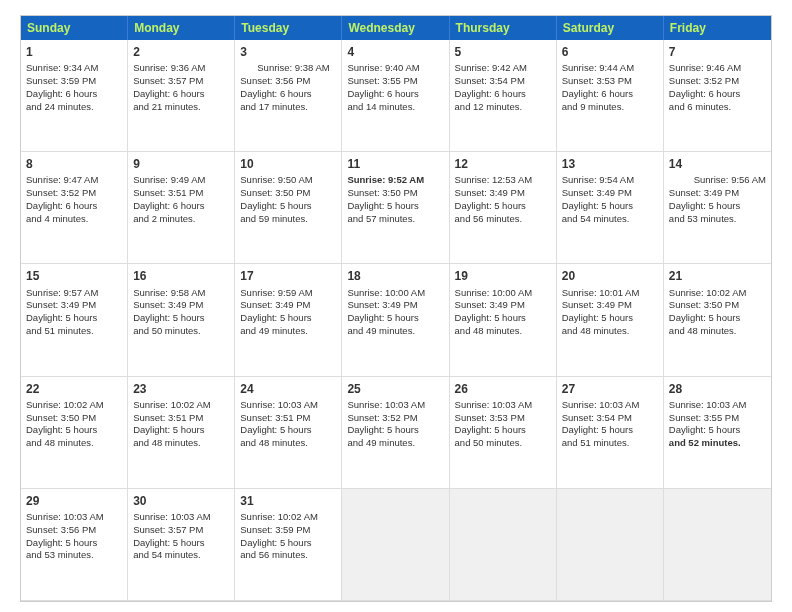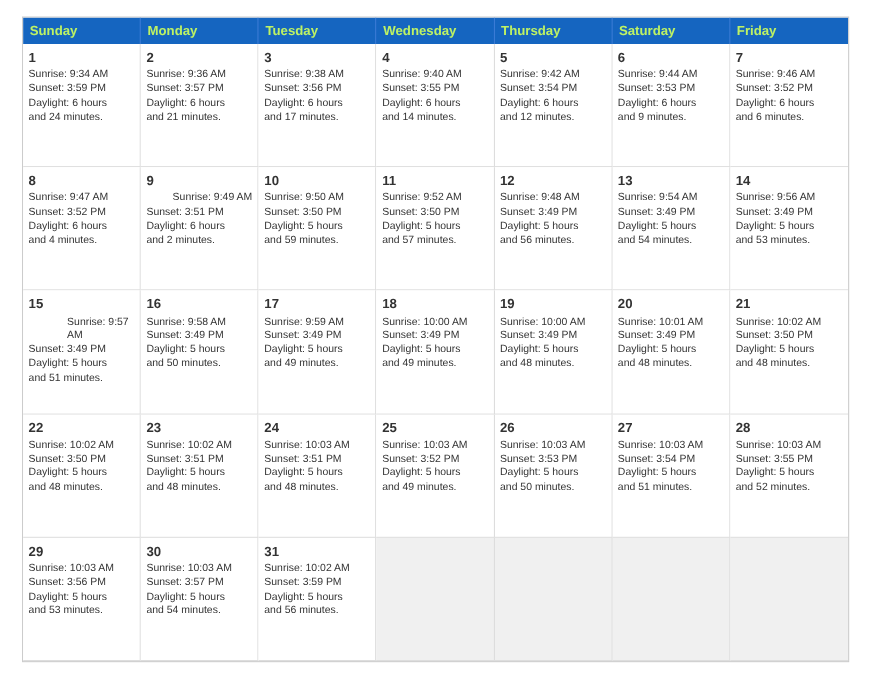--- a/index.html
+++ b/index.html
@@ -109,21 +109,21 @@
         </div>
         <div class="cal-cell">
           <span class="day-num">2</span>
           <span style="display: block;">Sunrise: 9:36 AM</span>
           <span style="display: block;">Sunset: 3:57 PM</span>
           <span style="display: block;">Daylight: 6 hours</span>
           <span style="display: block;">and 21 minutes.</span>
         </div>
         <div class="cal-cell">
           <span class="day-num">3</span>
-          <span style="display: block;">Sunrise: 9:38 AM</span>
+          <span style="display: block; margin-left: 17px;">Sunrise: 9:38 AM</span>
           <span style="display: block;">Sunset: 3:56 PM</span>
           <span style="display: block;">Daylight: 6 hours</span>
           <span style="display: block;">and 17 minutes.</span>
         </div>
         <div class="cal-cell">
           <span class="day-num">4</span>
           <span style="display: block;">Sunrise: 9:40 AM</span>
           <span style="display: block;">Sunset: 3:55 PM</span>
           <span style="display: block;">Daylight: 6 hours</span>
           <span style="display: block;">and 14 minutes.</span>
@@ -151,63 +151,63 @@
         </div>
         <div class="cal-cell">
           <span class="day-num">8</span>
           <span style="display: block;">Sunrise: 9:47 AM</span>
           <span style="display: block;">Sunset: 3:52 PM</span>
           <span style="display: block;">Daylight: 6 hours</span>
           <span style="display: block;">and 4 minutes.</span>
         </div>
         <div class="cal-cell">
           <span class="day-num">9</span>
-          <span style="display: block; text-align: right;">Sunrise: 9:49 AM</span>
+          <span style="display: block;">Sunrise: 9:49 AM</span>
           <span style="display: block;">Sunset: 3:51 PM</span>
           <span style="display: block;">Daylight: 6 hours</span>
           <span style="display: block;">and 2 minutes.</span>
         </div>
         <div class="cal-cell">
           <span class="day-num">10</span>
           <span style="display: block;">Sunrise: 9:50 AM</span>
           <span style="display: block;">Sunset: 3:50 PM</span>
           <span style="display: block;">Daylight: 5 hours</span>
           <span style="display: block;">and 59 minutes.</span>
         </div>
         <div class="cal-cell">
           <span class="day-num">11</span>
-          <span style="display: block;">Sunrise: 9:52 AM</span>
+          <span style="display: block; font-weight: bold;">Sunrise: 9:52 AM</span>
           <span style="display: block;">Sunset: 3:50 PM</span>
           <span style="display: block;">Daylight: 5 hours</span>
           <span style="display: block;">and 57 minutes.</span>
         </div>
         <div class="cal-cell">
           <span class="day-num">12</span>
-          <span style="display: block;">Sunrise: 9:48 AM</span>
+          <span style="display: block;">Sunrise: 12:53 AM</span>
           <span style="display: block;">Sunset: 3:49 PM</span>
           <span style="display: block;">Daylight: 5 hours</span>
           <span style="display: block;">and 56 minutes.</span>
         </div>
         <div class="cal-cell">
           <span class="day-num">13</span>
           <span style="display: block;">Sunrise: 9:54 AM</span>
           <span style="display: block;">Sunset: 3:49 PM</span>
           <span style="display: block;">Daylight: 5 hours</span>
           <span style="display: block;">and 54 minutes.</span>
         </div>
         <div class="cal-cell">
           <span class="day-num">14</span>
-          <span style="display: block;">Sunrise: 9:56 AM</span>
+          <span style="display: block; text-align: right;">Sunrise: 9:56 AM</span>
           <span style="display: block;">Sunset: 3:49 PM</span>
           <span style="display: block;">Daylight: 5 hours</span>
           <span style="display: block;">and 53 minutes.</span>
         </div>
         <div class="cal-cell">
           <span class="day-num">15</span>
-          <span style="display: block; margin-left: 35px;">Sunrise: 9:57 AM</span>
+          <span style="display: block;">Sunrise: 9:57 AM</span>
           <span style="display: block;">Sunset: 3:49 PM</span>
           <span style="display: block;">Daylight: 5 hours</span>
           <span style="display: block;">and 51 minutes.</span>
         </div>
         <div class="cal-cell">
           <span class="day-num">16</span>
           <span style="display: block;">Sunrise: 9:58 AM</span>
           <span style="display: block;">Sunset: 3:49 PM</span>
           <span style="display: block;">Daylight: 5 hours</span>
           <span style="display: block;">and 50 minutes.</span>
@@ -287,21 +287,21 @@
           <span style="display: block;">Sunrise: 10:03 AM</span>
           <span style="display: block;">Sunset: 3:54 PM</span>
           <span style="display: block;">Daylight: 5 hours</span>
           <span style="display: block;">and 51 minutes.</span>
         </div>
         <div class="cal-cell">
           <span class="day-num">28</span>
           <span style="display: block;">Sunrise: 10:03 AM</span>
           <span style="display: block;">Sunset: 3:55 PM</span>
           <span style="display: block;">Daylight: 5 hours</span>
-          <span style="display: block;">and 52 minutes.</span>
+          <span style="display: block; font-weight: bold;">and 52 minutes.</span>
         </div>
         <div class="cal-cell">
           <span class="day-num">29</span>
           <span style="display: block;">Sunrise: 10:03 AM</span>
           <span style="display: block;">Sunset: 3:56 PM</span>
           <span style="display: block;">Daylight: 5 hours</span>
           <span style="display: block;">and 53 minutes.</span>
         </div>
         <div class="cal-cell">
           <span class="day-num">30</span>

